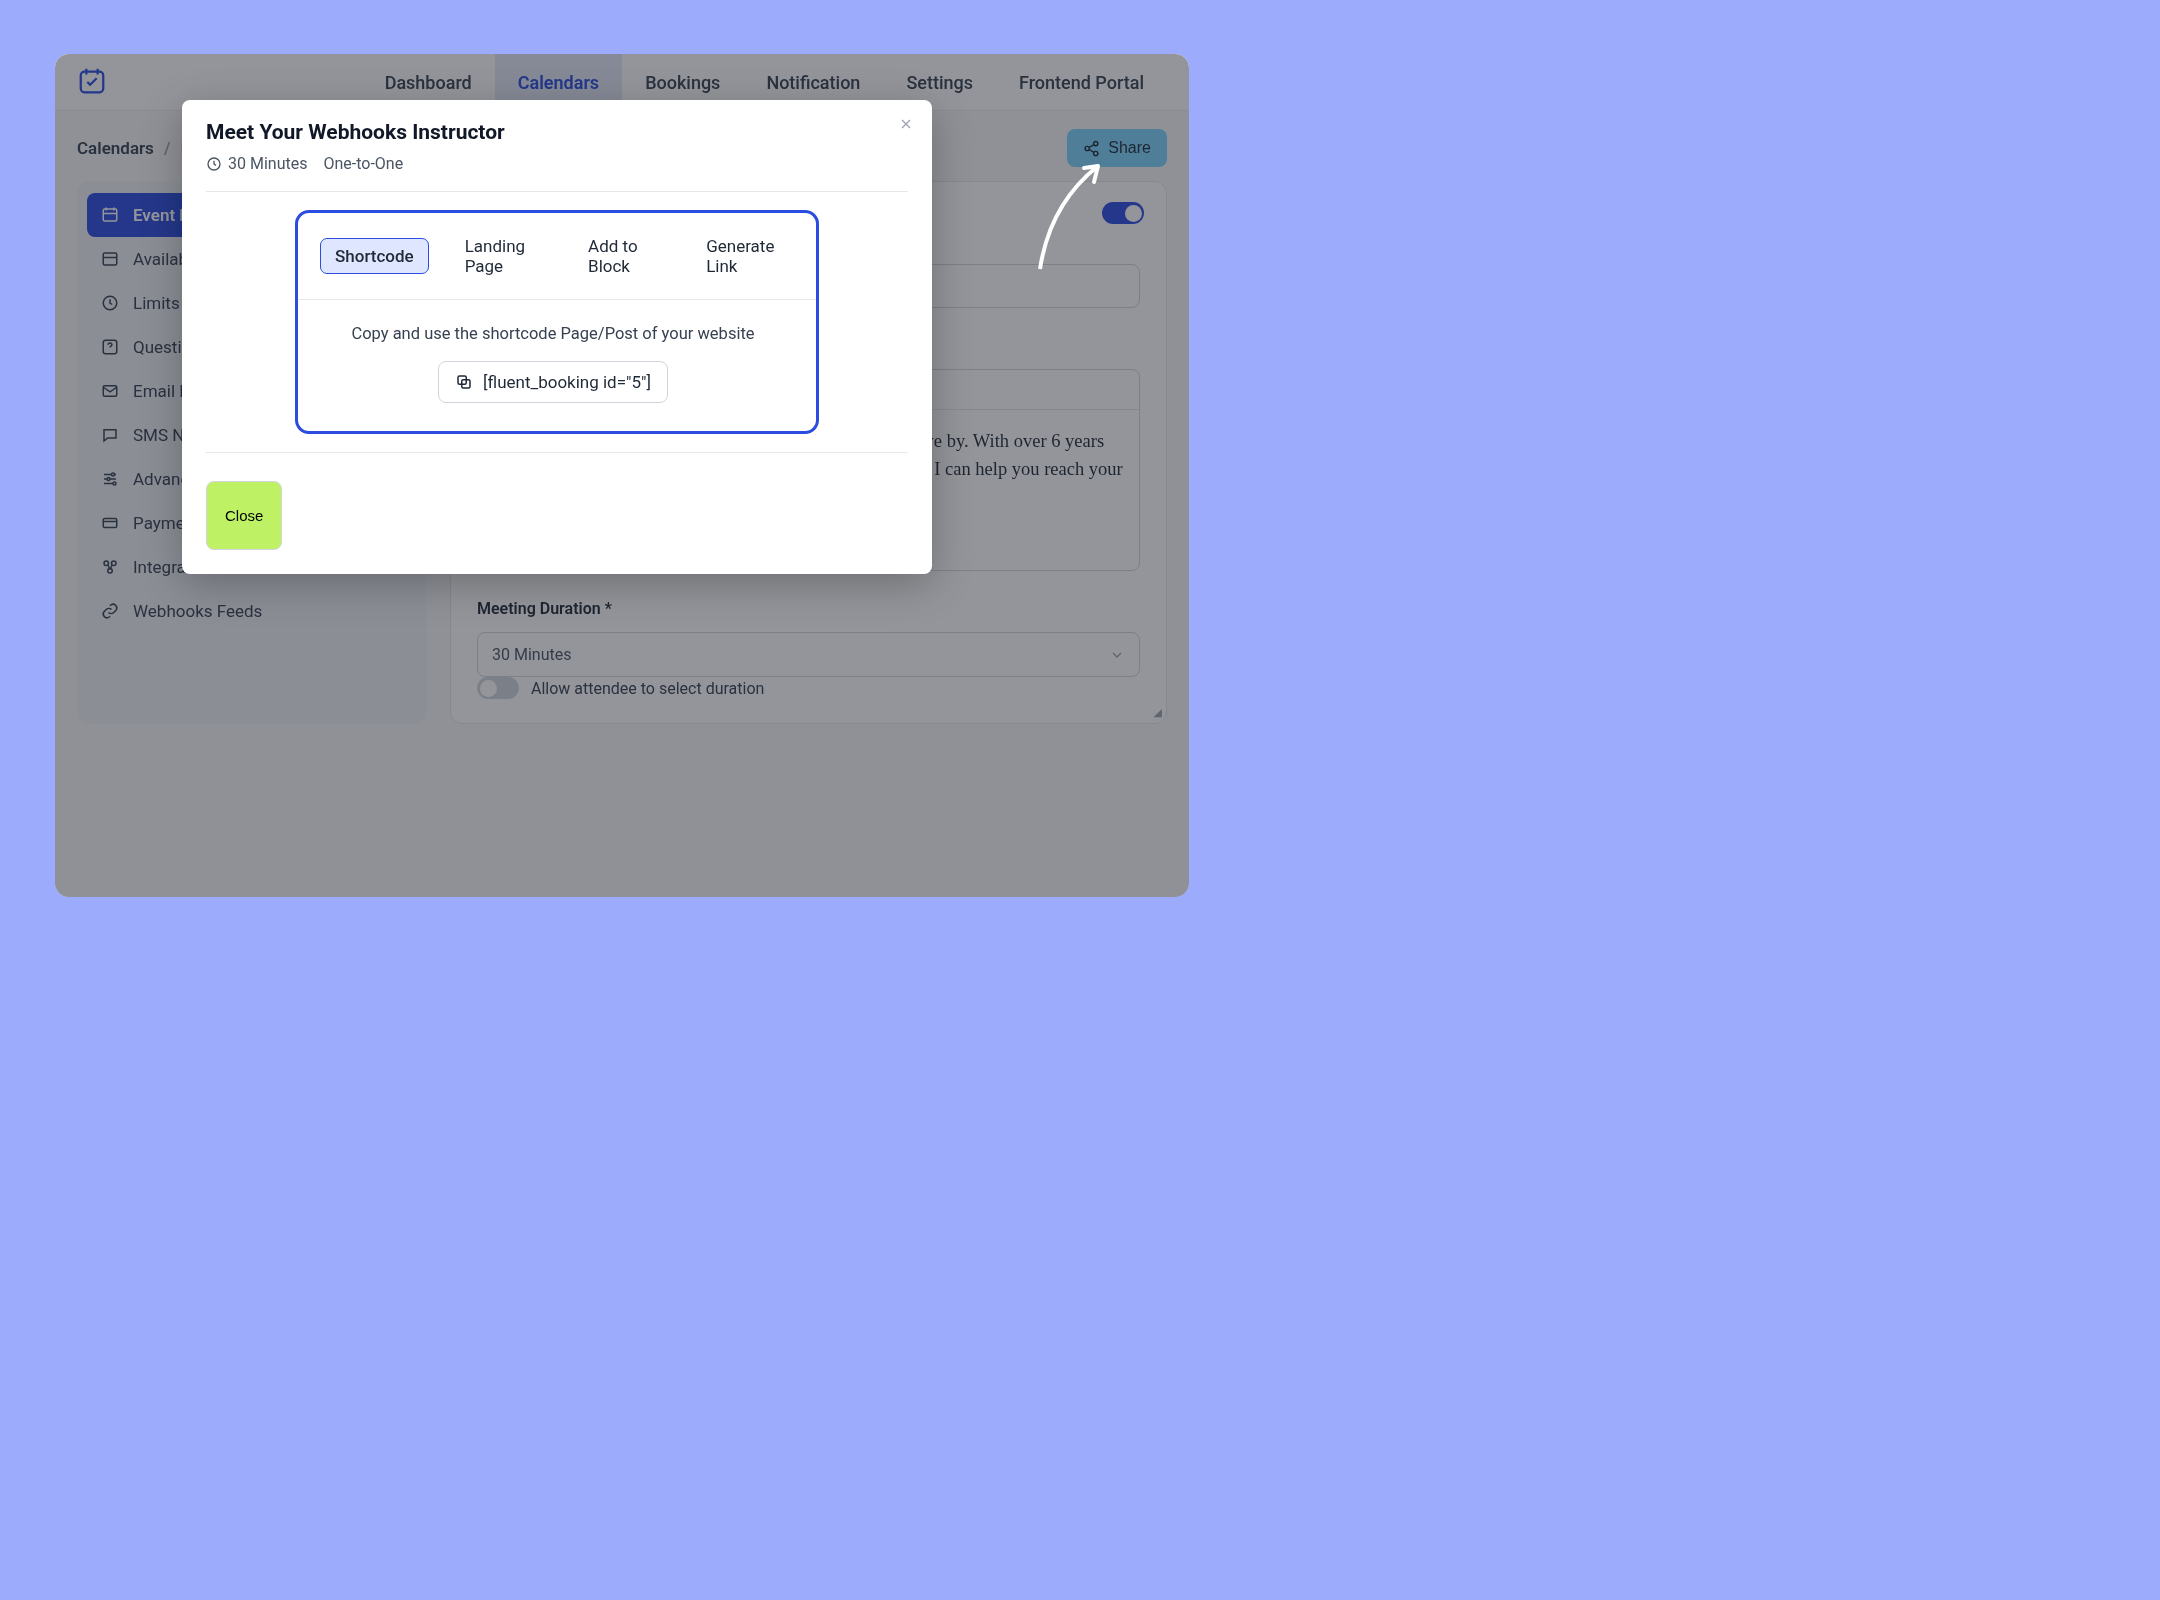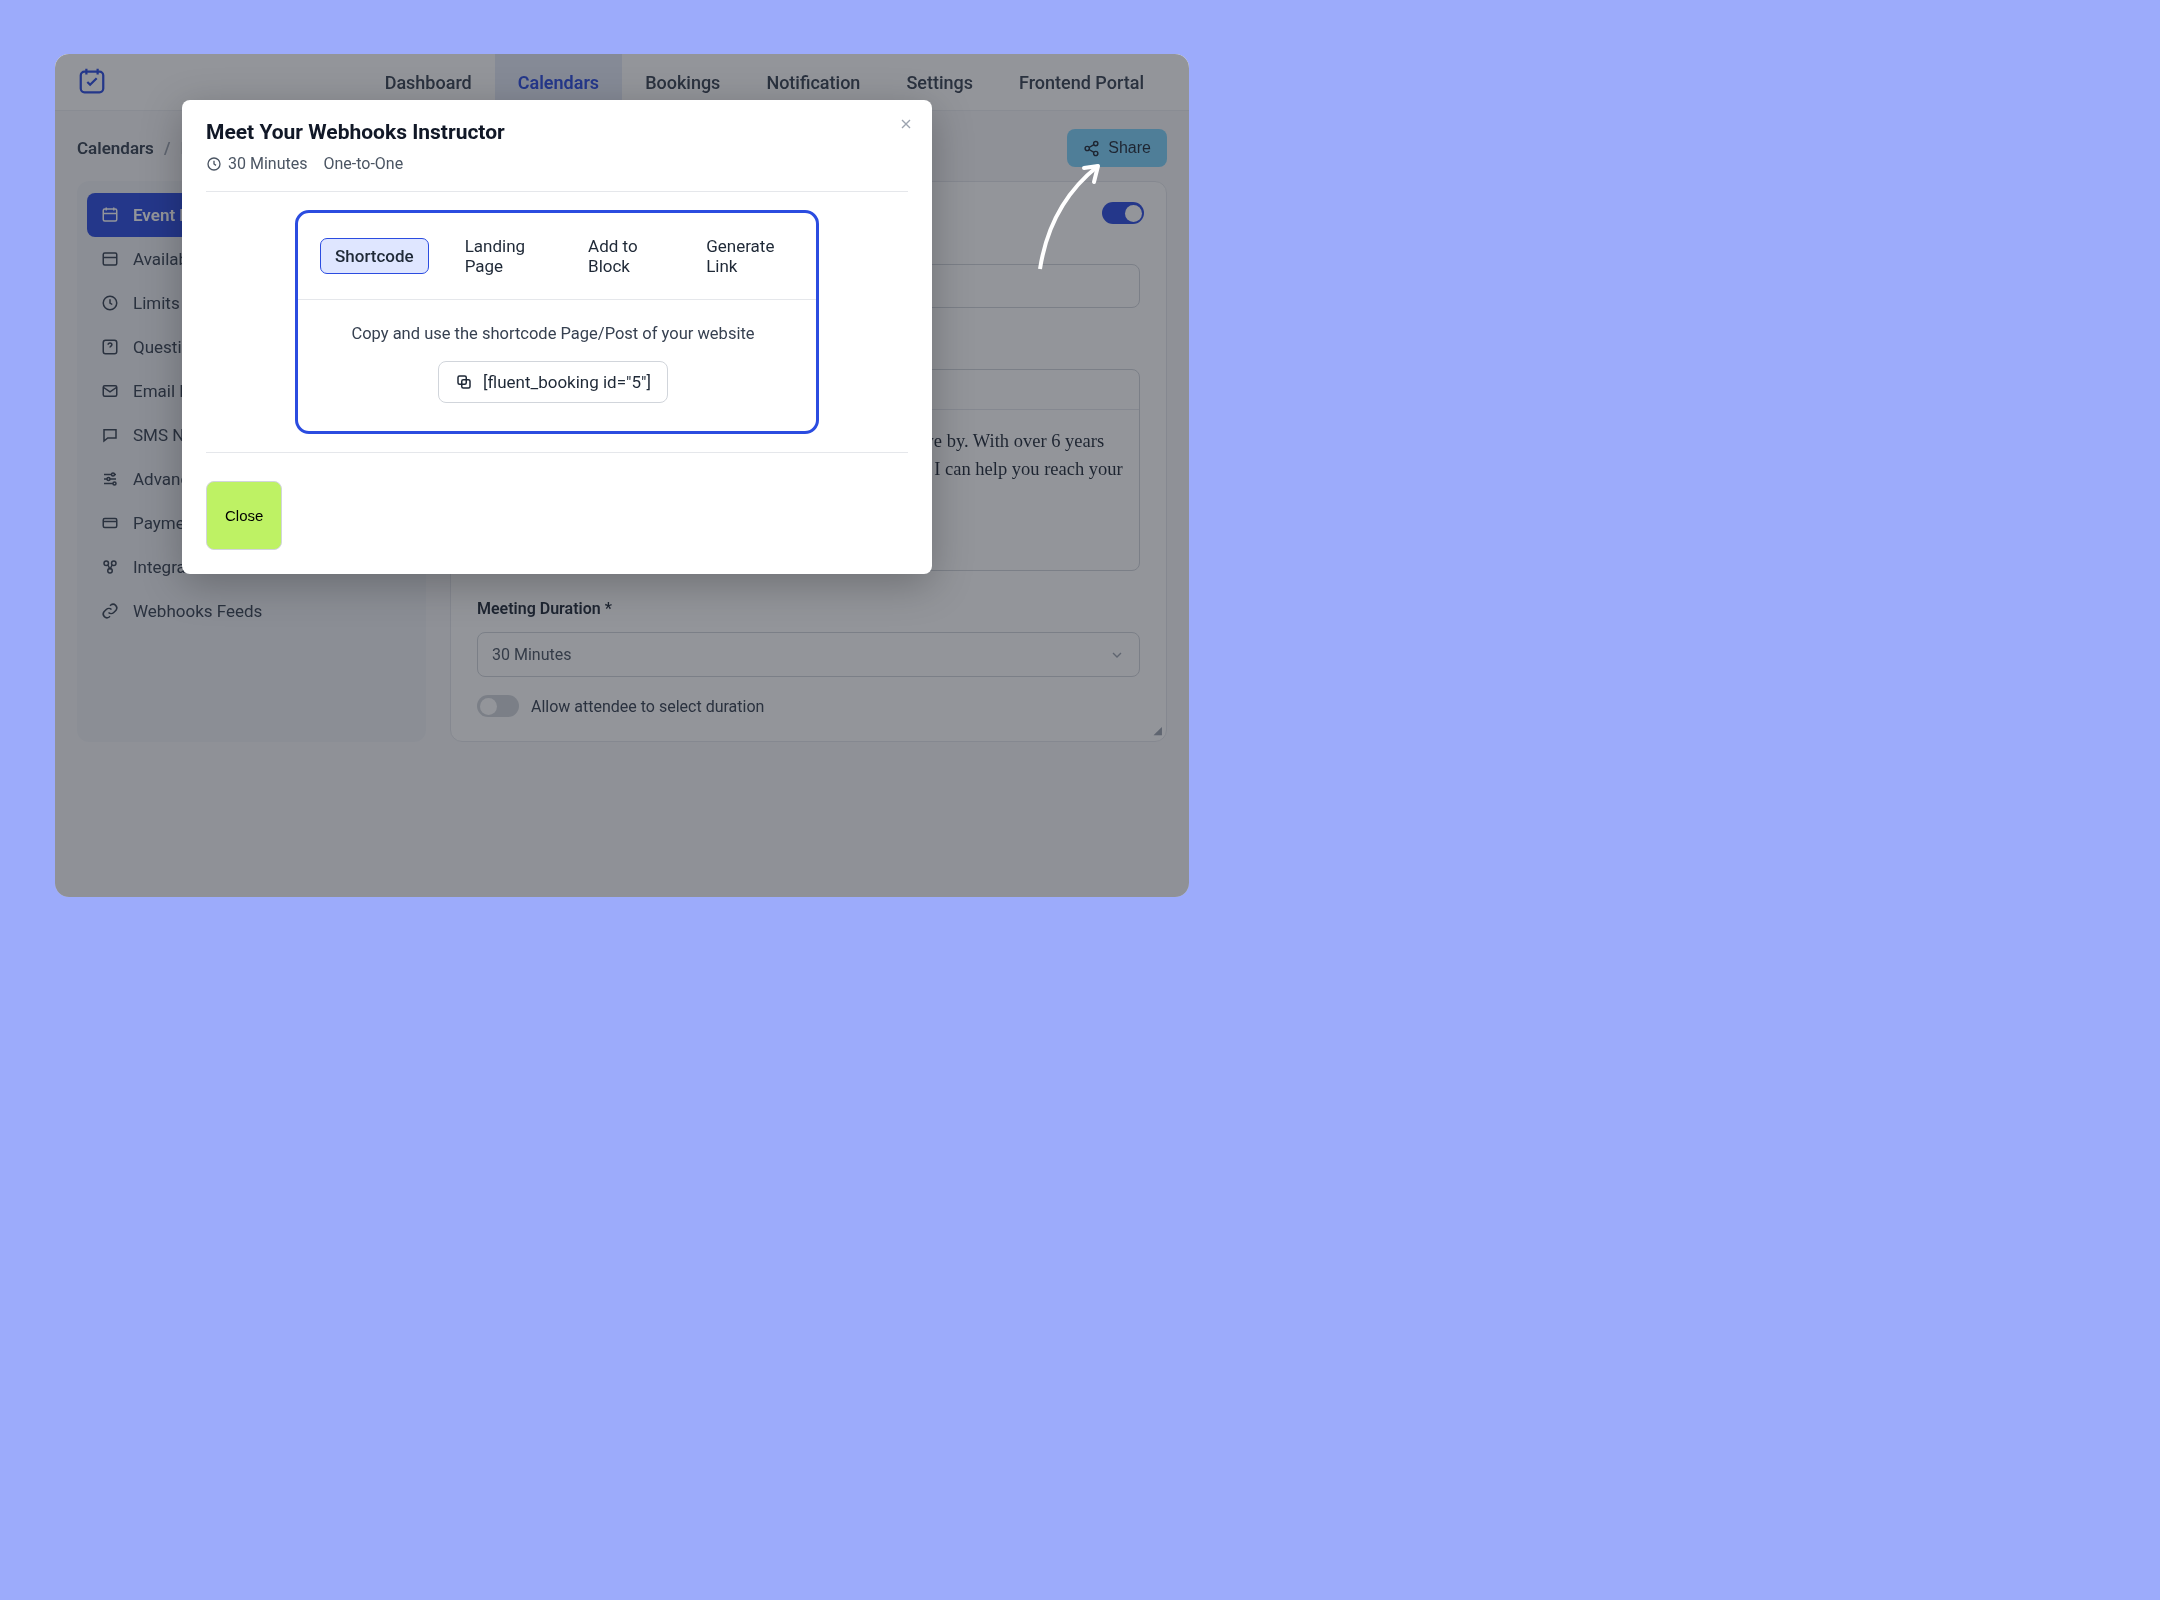--- a/index.html
+++ b/index.html
@@ -177,21 +177,21 @@
   font-size: 16px;
   color: #4b5563;
   display: flex;
   align-items: center;
   justify-content: space-between;
 }
 .toggle-off-row {
   display: flex;
   align-items: center;
   gap: 12px;
-  margin-top: 18px;
+  margin-top: 0;
   font-size: 16px;
   color: #374151;
 }
 .toggle-off {
   width: 42px; height: 22px;
   background: #d1d5db;
   border-radius: 20px;
   position: relative;
 }
 .toggle-off::after {

